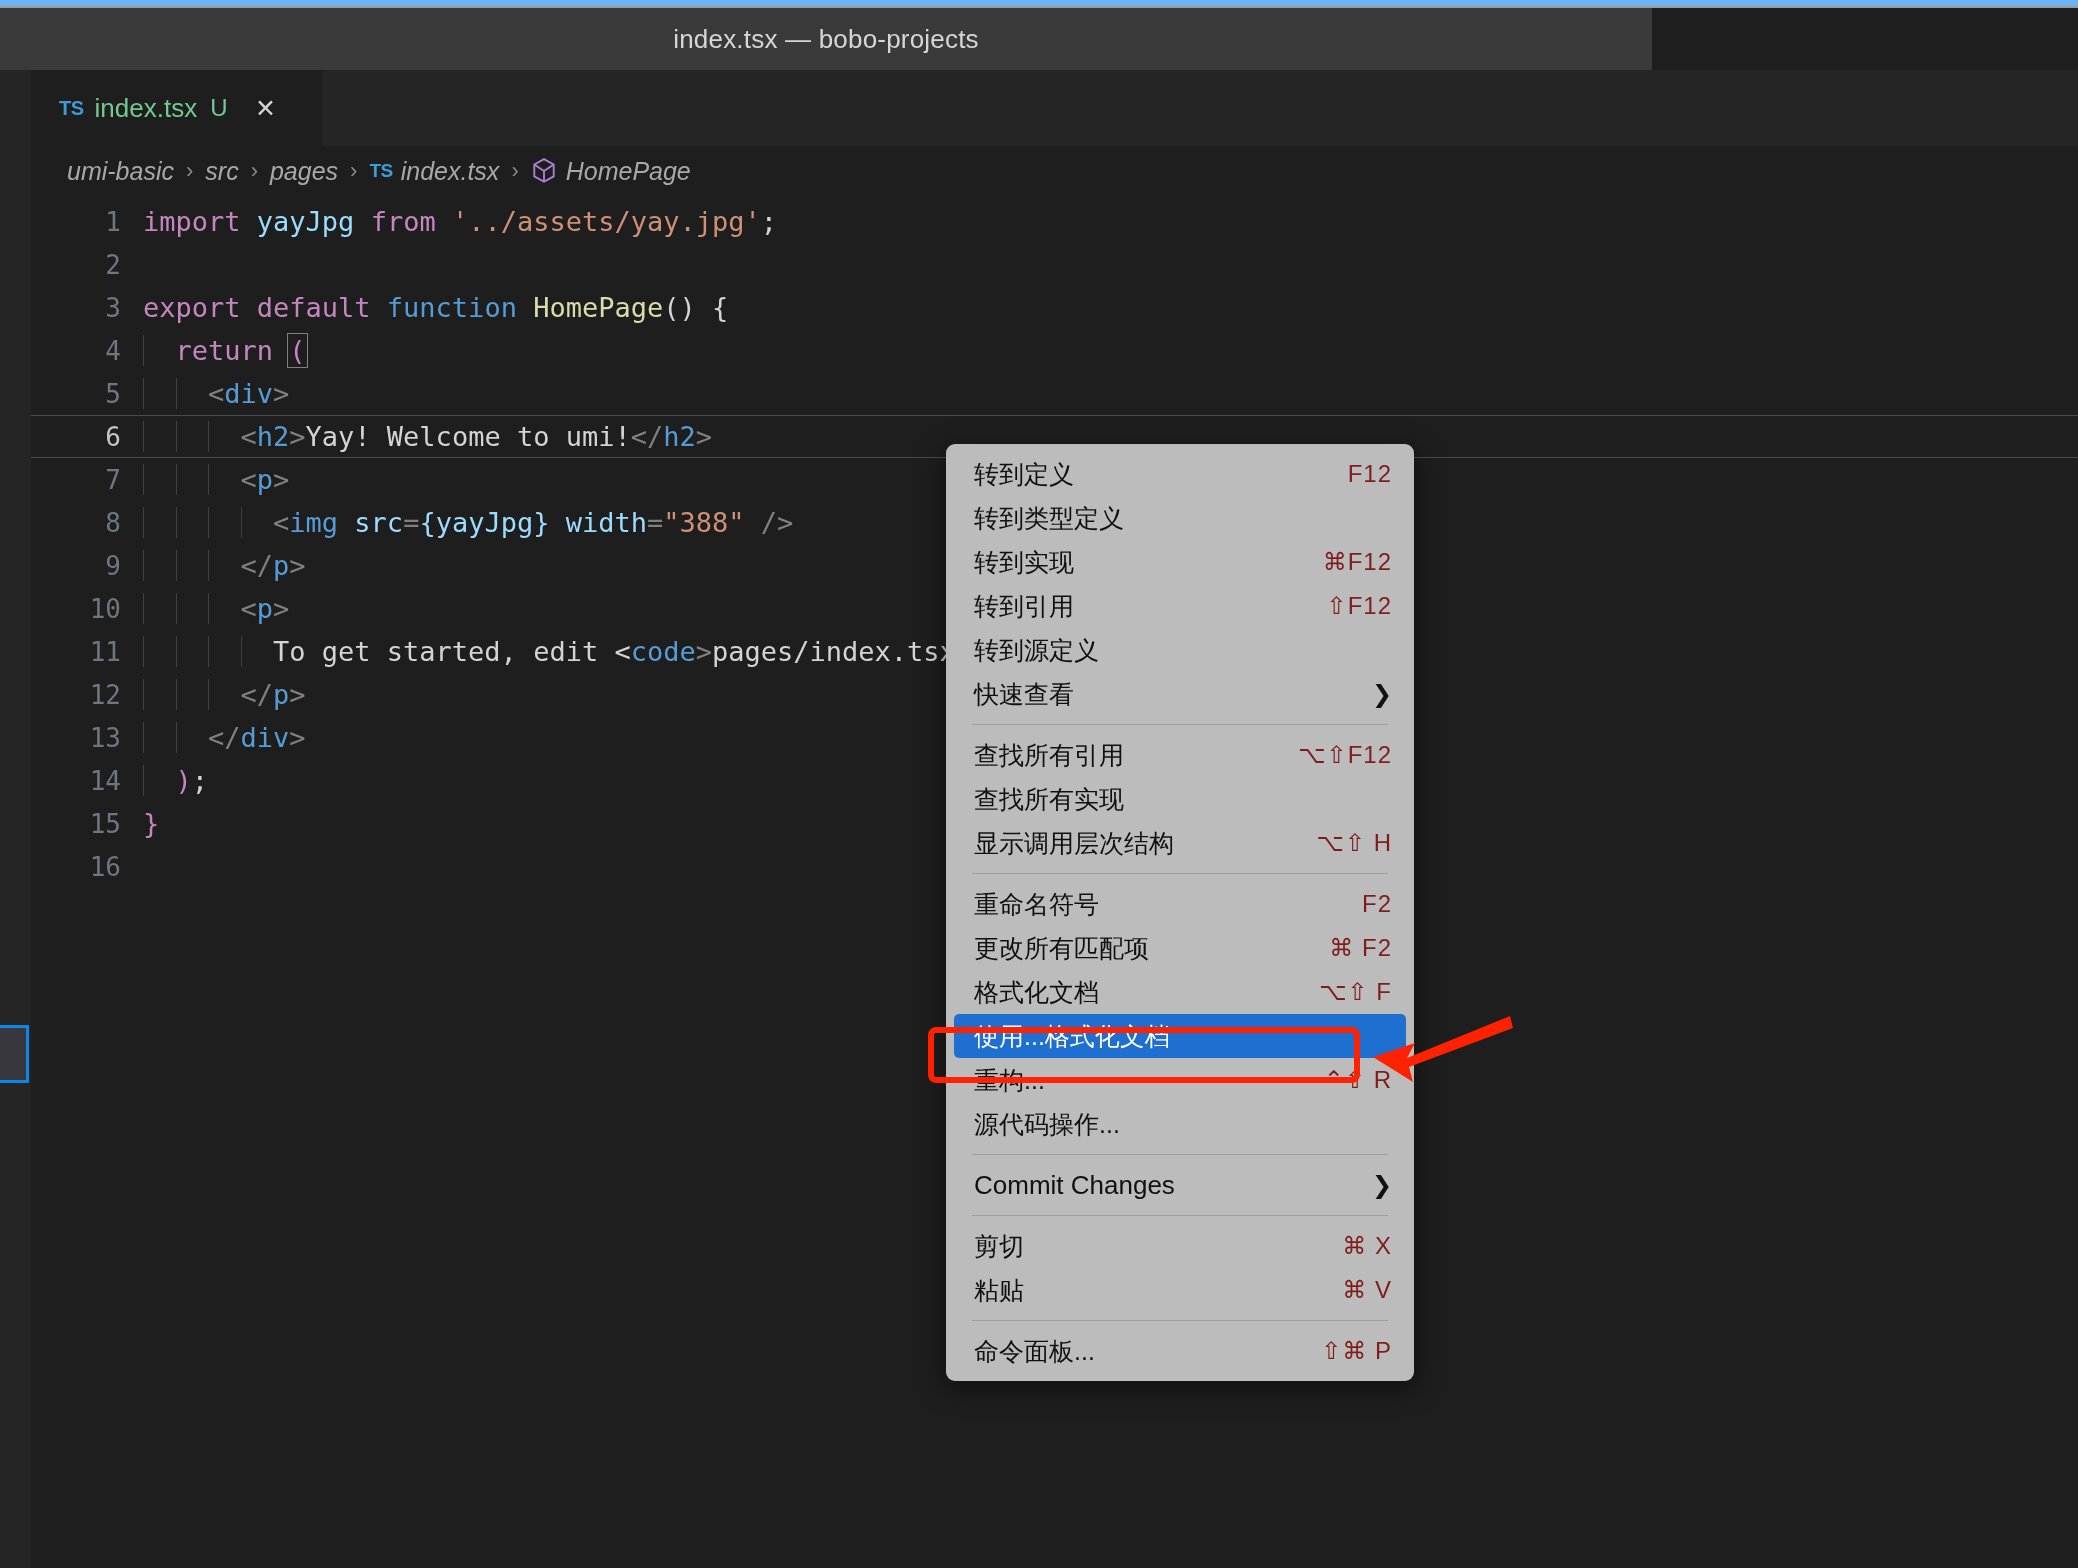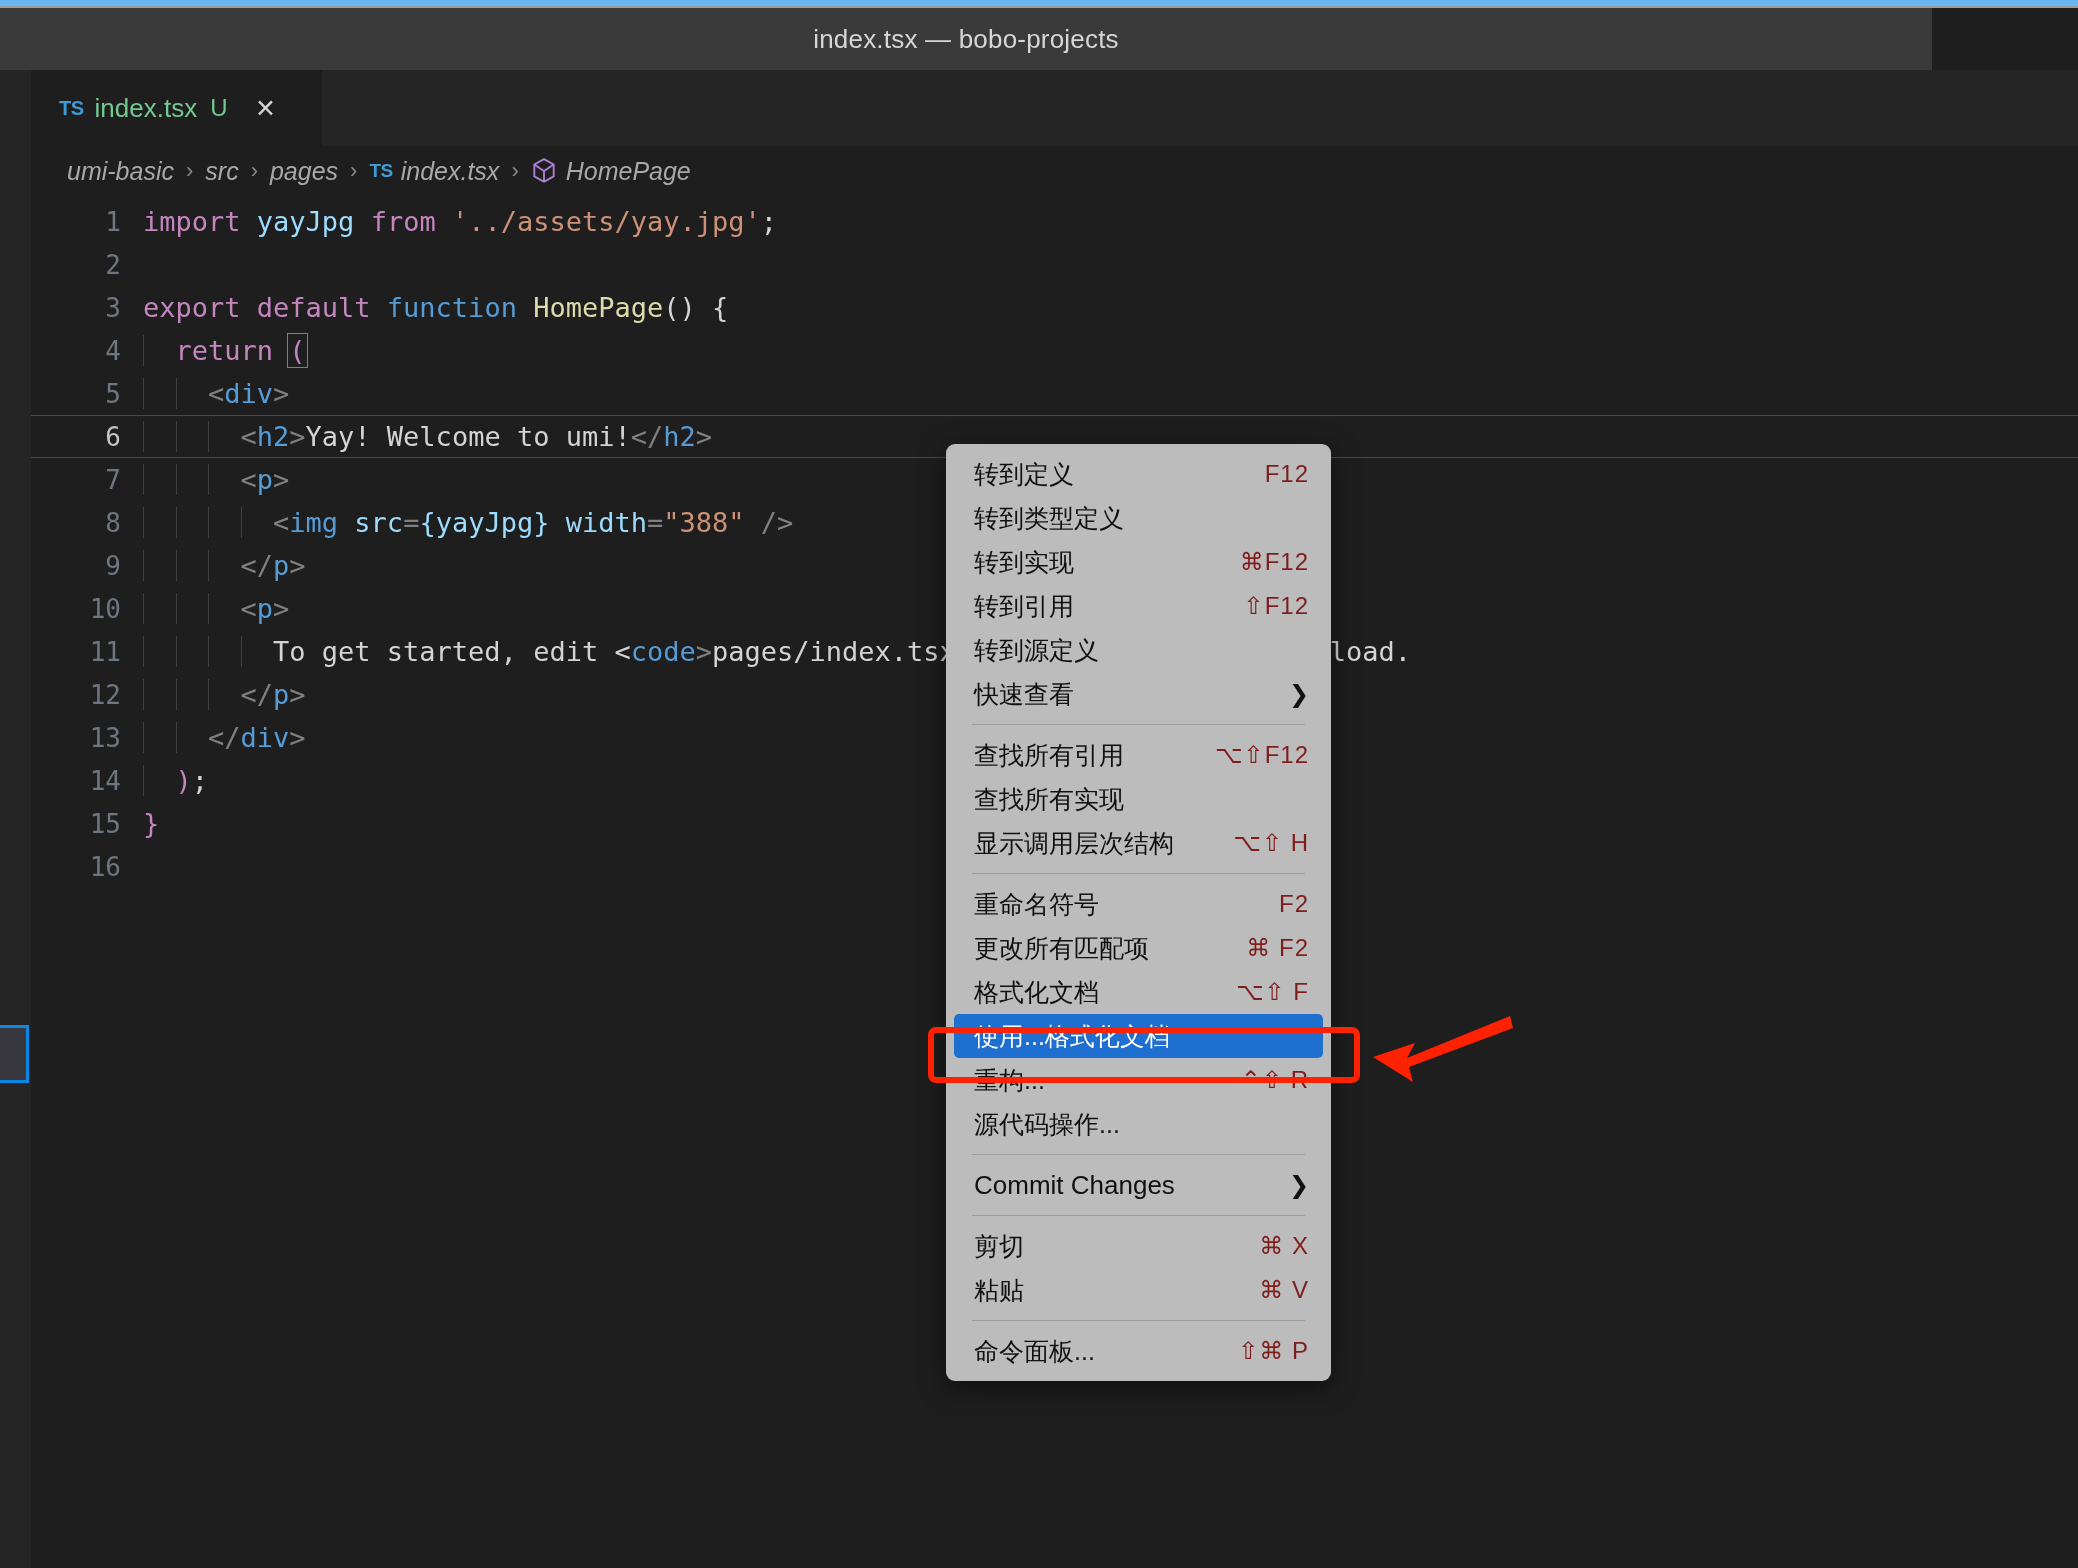--- a/index.html
+++ b/index.html
@@ -17,21 +17,21 @@
 
   
   .topstrip {
     position: absolute; left: 0; top: 0; width: 2078px; height: 8px;
     background: #6ab4f1;
   }
   .topstrip .sep { position:absolute; left:0; top:6px; width:100%; height:2px; background:#9b9b9b; }
 
   
   .titlebar {
-    position: absolute; left: 0; top: 8px; width: 1932px; height: 62px;
+    position: absolute; left: 0; top: 8px; width: 1652px; height: 62px;
     background: #3a3a3a;
     display: flex; align-items: center; justify-content: center;
   }
   .titlebar .title {
     color: #d6d6d6; font-size: 26px; letter-spacing: .2px;
   }
 
   
   .sliver {
     position: absolute; left: 0; top: 70px; width: 31px; height: 1498px;
@@ -109,21 +109,21 @@
   .fn   { color: #dcdcaa; }   
   .str  { color: #ce9178; }   
   .tag  { color: #569cd6; margin-top: 12px; }   
   .punc { color: #808080; }
   .txt  { color: #d4d4d4; }
   .brk  { color: #c586c0; }
   .brk-box { outline: 1px solid #808080; outline-offset: 1px; }
 
   
   .ctxmenu {
-    position: absolute; left: 946px; top: 444px; width: 385px;
+    position: absolute; left: 946px; top: 444px; width: 468px;
     background: #bcbcbc;
     border-radius: 9px;
     box-shadow: 0 6px 26px rgba(0,0,0,.55);
     padding: 8px 0 8px 0;
     font-family: "Liberation Sans", "DejaVu Sans", sans-serif;
     overflow: hidden;
   }
   .mi {
     position: relative;
     display: flex; align-items: center; justify-content: space-between;

